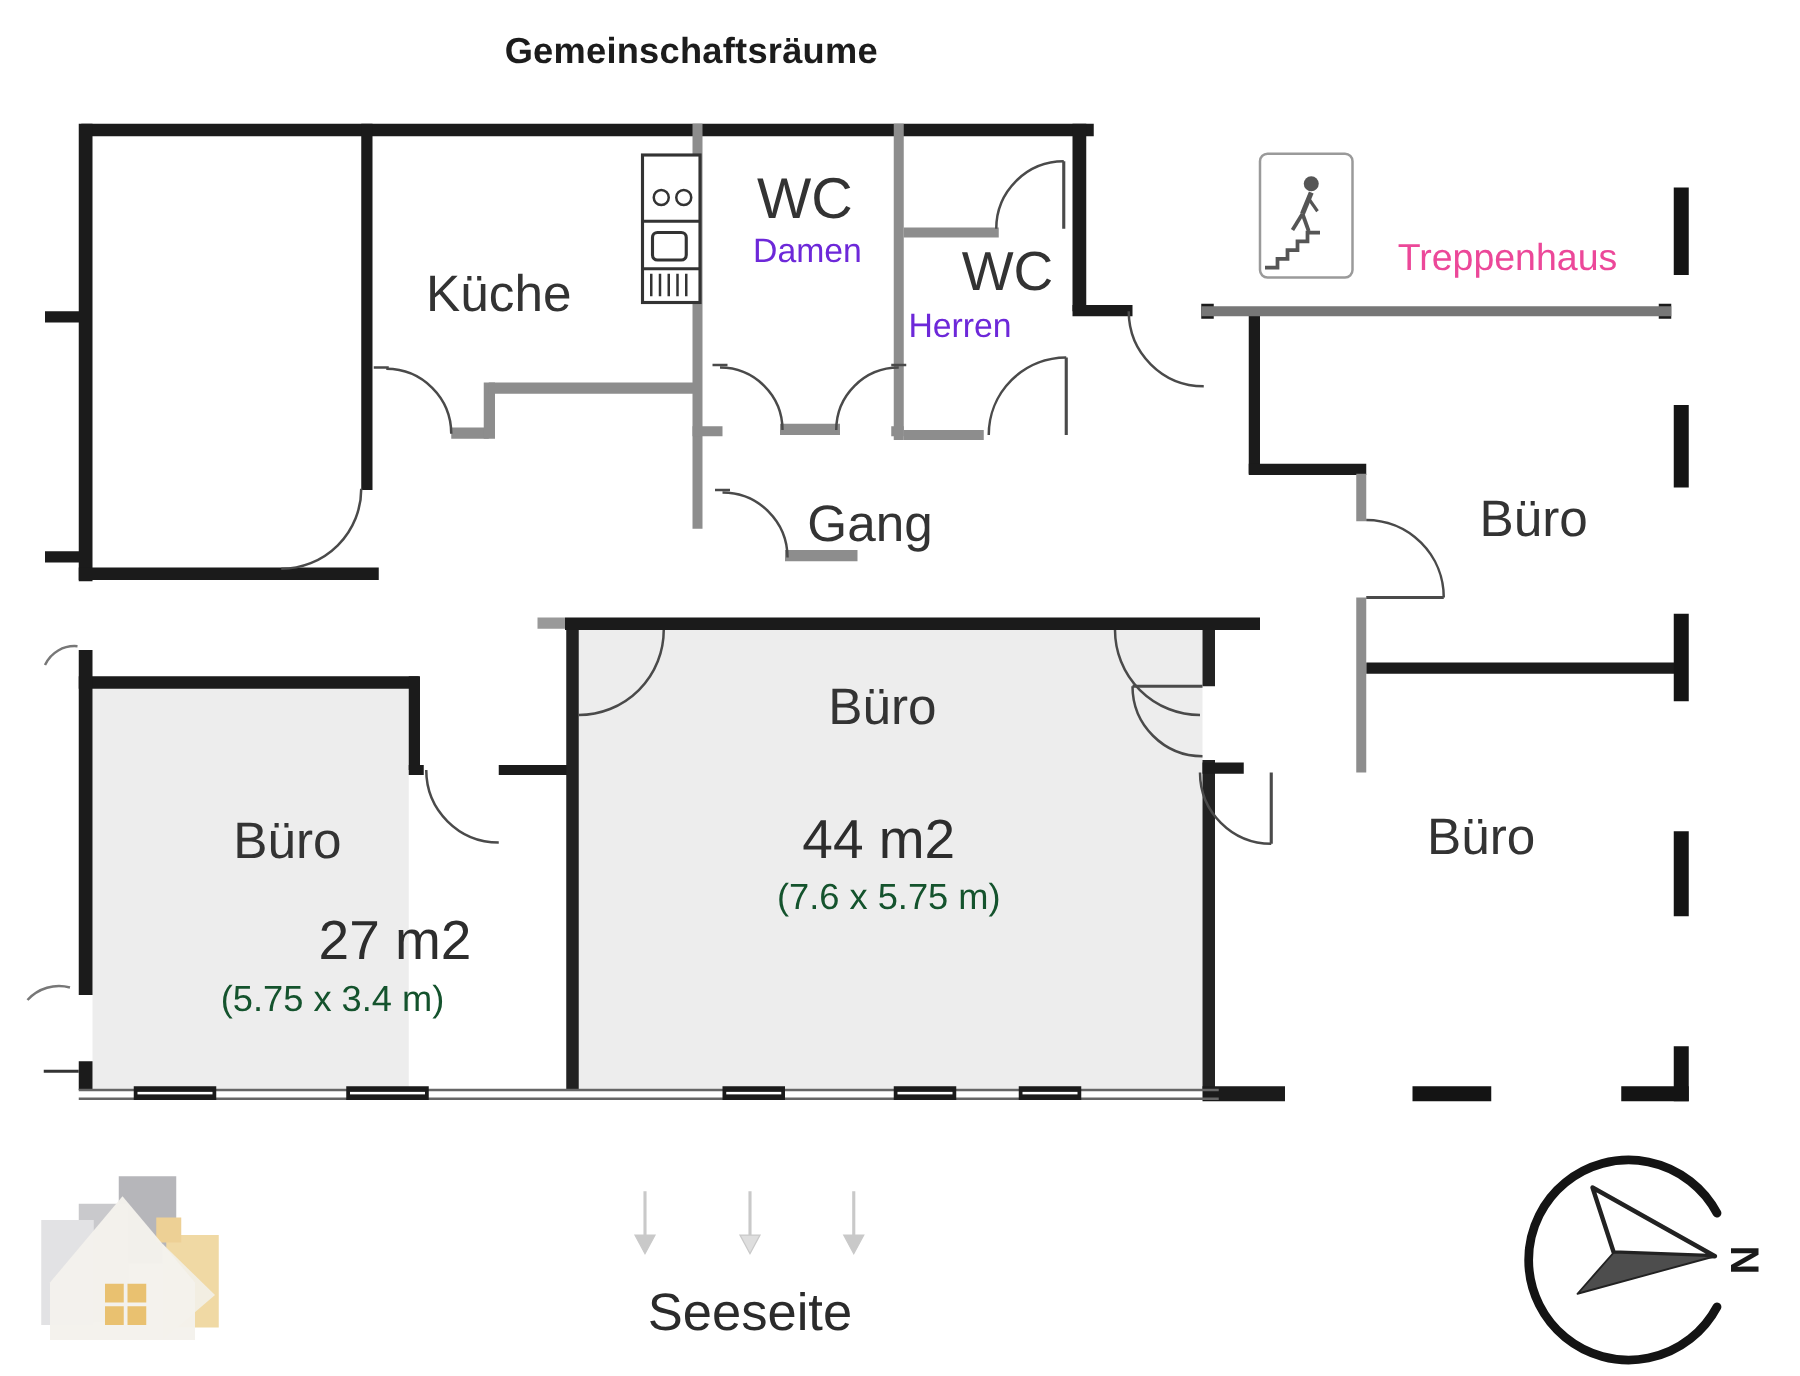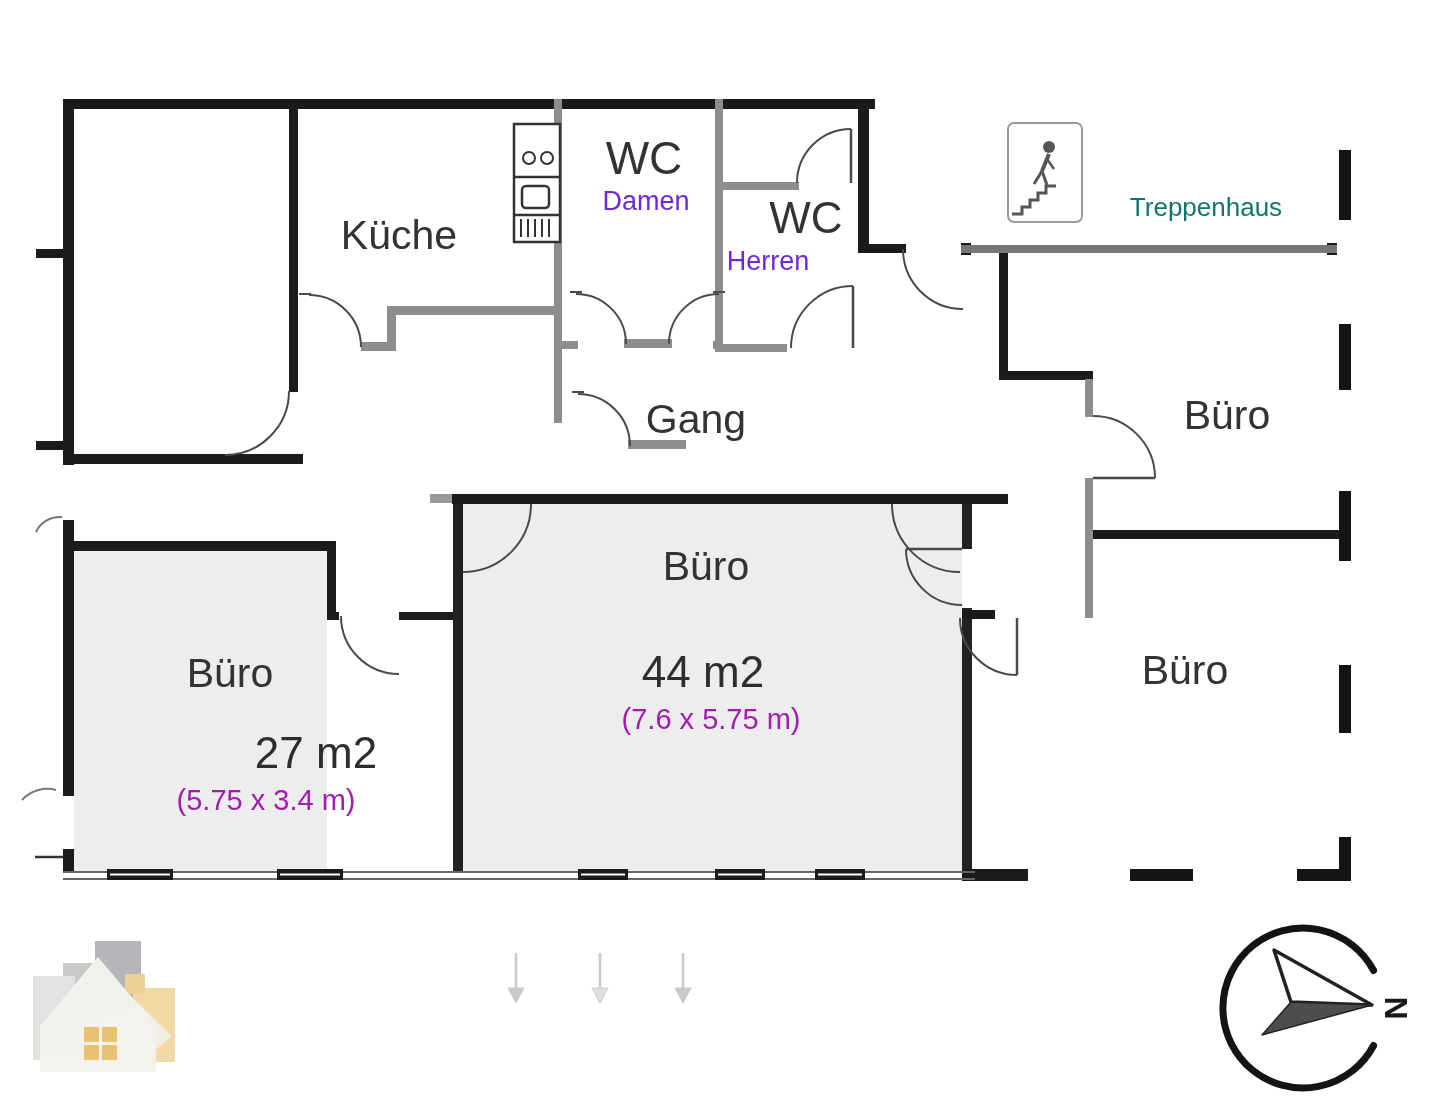--- a/index.html
+++ b/index.html
@@ -16,22 +16,22 @@
     transform:translate(-50%,-50%);
     white-space:nowrap;
     color:#2e2e2e;
     line-height:1;
     text-align:center;
   }
   .title   {font-size:29px;font-weight:600;color:#1c1c1c;letter-spacing:.2px;}
   .room-lg {font-size:41px;font-weight:400;color:#333;}
   .room-md {font-size:27px;font-weight:400;color:#6d28d9;}
   .area    {font-size:44px;font-weight:400;color:#2d2d2d;}
-  .dims    {font-size:29px;font-weight:400;color:#a21caf;}
-  .trepp   {font-size:26px;font-weight:400;color:#0f766e;}
+  .dims    {font-size:29px;font-weight:400;color:#14532d;}
+  .trepp   {font-size:30px;font-weight:400;color:#ec4899;}
   .seeseite{font-size:42px;font-weight:400;color:#2b2b2b;}
   .north   {font-size:32px;font-weight:600;color:#191919;transform:translate(-50%,-50%) rotate(90deg);}
 </style>
 </head>
 <body>
 
 <div class="plan">
 
   <svg width="1440" height="1101" viewBox="0 0 1440 1101">
 
@@ -195,20 +195,21 @@
       <polygon points="675,988 691,988 683,1003"></polygon>
     </g>
 
     <g>
       <path d="M1373.6,970.5 A80,80 0 1 0 1373.6,1045.5" fill="none" stroke="#141414" stroke-width="7" stroke-linecap="round"></path>
       <polygon points="1372,1005 1274,950 1291,1002" fill="#ffffff" stroke="#222" stroke-width="3.5" stroke-linejoin="round"></polygon>
       <polygon points="1372,1005 1291,1002 1262,1035" fill="#4d4d4d" stroke="#222" stroke-width="1.5" stroke-linejoin="round"></polygon>
     </g>
   </svg>
 
+  <div class="lbl title" style="left:553px;top:42px;">Gemeinschaftsräume</div>
 
   <div class="lbl room-lg" style="left:399px;top:187px;margin-top:48px;">Küche</div>
 
   <div class="lbl" style="left:644px;top:158px;font-size:46px;color:#333;">WC</div>
   <div class="lbl room-md" style="left:646px;top:201px;">Damen</div>
 
   <div class="lbl" style="left:806px;top:218px;font-size:44px;color:#333;">WC</div>
   <div class="lbl room-md" style="left:768px;top:261px;">Herren</div>
 
   <div class="lbl trepp" style="left:1206px;top:207px;">Treppenhaus</div>
@@ -219,15 +220,16 @@
   <div class="lbl room-lg" style="left:1185px;top:670px;">Büro</div>
 
   <div class="lbl room-lg" style="left:706px;top:566px;">Büro</div>
   <div class="lbl area" style="left:703px;top:672px;">44 m2</div>
   <div class="lbl dims" style="left:711px;top:719px;">(7.6  x 5.75 m)</div>
 
   <div class="lbl room-lg" style="left:230px;top:673px;">Büro</div>
   <div class="lbl area" style="left:268px;top:753px;margin-left:48px;">27 m2</div>
   <div class="lbl dims" style="left:266px;top:800px;">(5.75  x 3.4 m)</div>
 
+  <div class="lbl seeseite" style="left:600px;top:1050px;">Seeseite</div>
 
   <div class="lbl north" style="left:1396px;top:1008px;">N</div>
 </div>
 
 </body></html>

